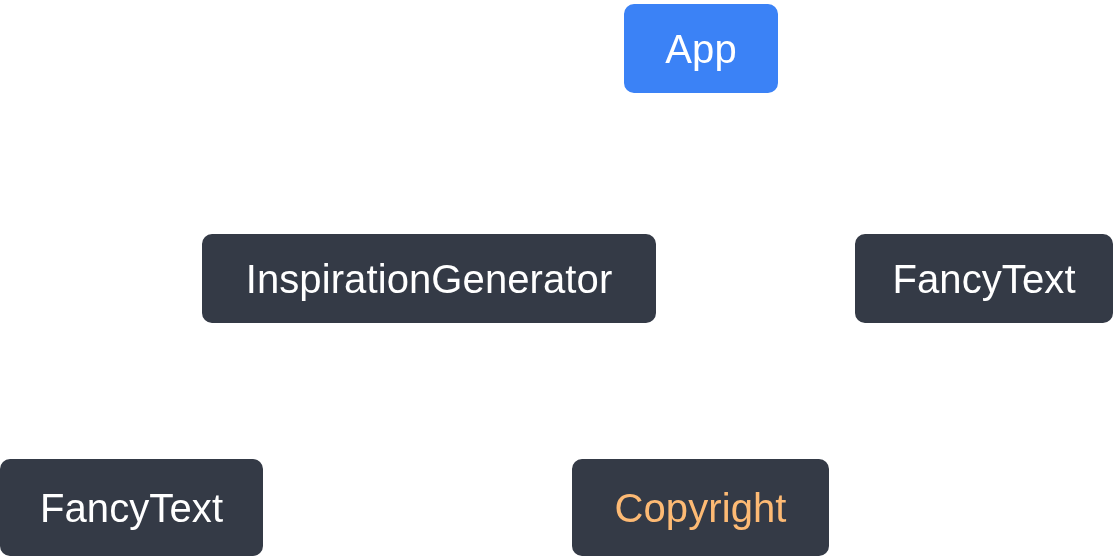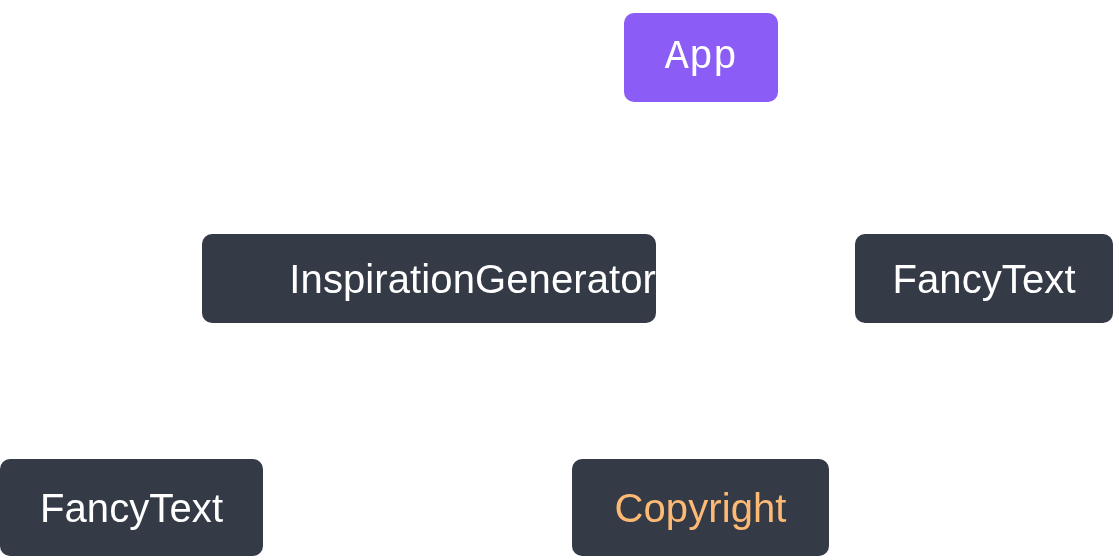--- a/index.html
+++ b/index.html
@@ -71,24 +71,24 @@
       <path class="connector-path" d="M 700 158 Q 700 170 712 170 L 760 170" stroke="#ffffff"></path>
       <path class="connector-path" d="M 760 170 L 958 170 Q 982 170 982 194 L 982 230" stroke="#ffffff"></path>
       <path class="connector-path" d="M 414 327 L 414 384" stroke="#ffffff"></path>
       <path class="connector-path" d="M 414 384 Q 414 396 402 396 L 336 396" stroke="#ffffff"></path>
       <path class="connector-path" d="M 336 396 L 155 396 Q 131 396 131 420 L 131 455" stroke="#ffffff"></path>
       <path class="connector-path" d="M 414 384 Q 414 396 426 396 L 478 396" stroke="#ffffff"></path>
       <path class="connector-path" d="M 478 396 L 676 396 Q 700 396 700 420 L 700 455" stroke="#ffffff"></path>
     </svg>
 
   <div id="nodes-layer">
-      <div class="node-box" style="left: 620px; top: 9px; width: 162px; height: 97px; background: #8b5cf6; border-color: rgb(255, 255, 255); font-family: Liberation Mono, monospace;">
+      <div class="node-box" style="left: 620px; top: 0; width: 162px; height: 97px; background: #3b82f6; border-color: rgb(255, 255, 255);">
         <span class="node-label" style="color: rgb(255, 255, 255);">App</span>
       </div>
-      <div class="node-box" style="left: 198px; top: 230px; width: 462px; height: 97px; background: rgb(52, 58, 70); border-color: rgb(255, 255, 255); justify-content: flex-end;">
+      <div class="node-box" style="left: 198px; top: 230px; width: 462px; height: 97px; background: rgb(52, 58, 70); border-color: rgb(255, 255, 255);">
         <span class="node-label" style="color: rgb(255, 255, 255);">InspirationGenerator</span>
       </div>
       <div class="node-box" style="left: 851px; top: 230px; width: 266px; height: 97px; background: rgb(52, 58, 70); border-color: rgb(255, 255, 255);">
         <span class="node-label" style="color: rgb(255, 255, 255);">FancyText</span>
       </div>
       <div class="node-box" style="left: -4px; top: 455px; width: 271px; height: 105px; background: rgb(52, 58, 70); border-color: rgb(255, 255, 255);">
         <span class="node-label" style="color: rgb(255, 255, 255);">FancyText</span>
       </div>
       <div class="node-box" style="left: 568px; top: 455px; width: 265px; height: 105px; background: rgb(52, 58, 70); border-color: rgb(255, 255, 255);">
         <span class="node-label" style="color: #fdba74;">Copyright</span>

